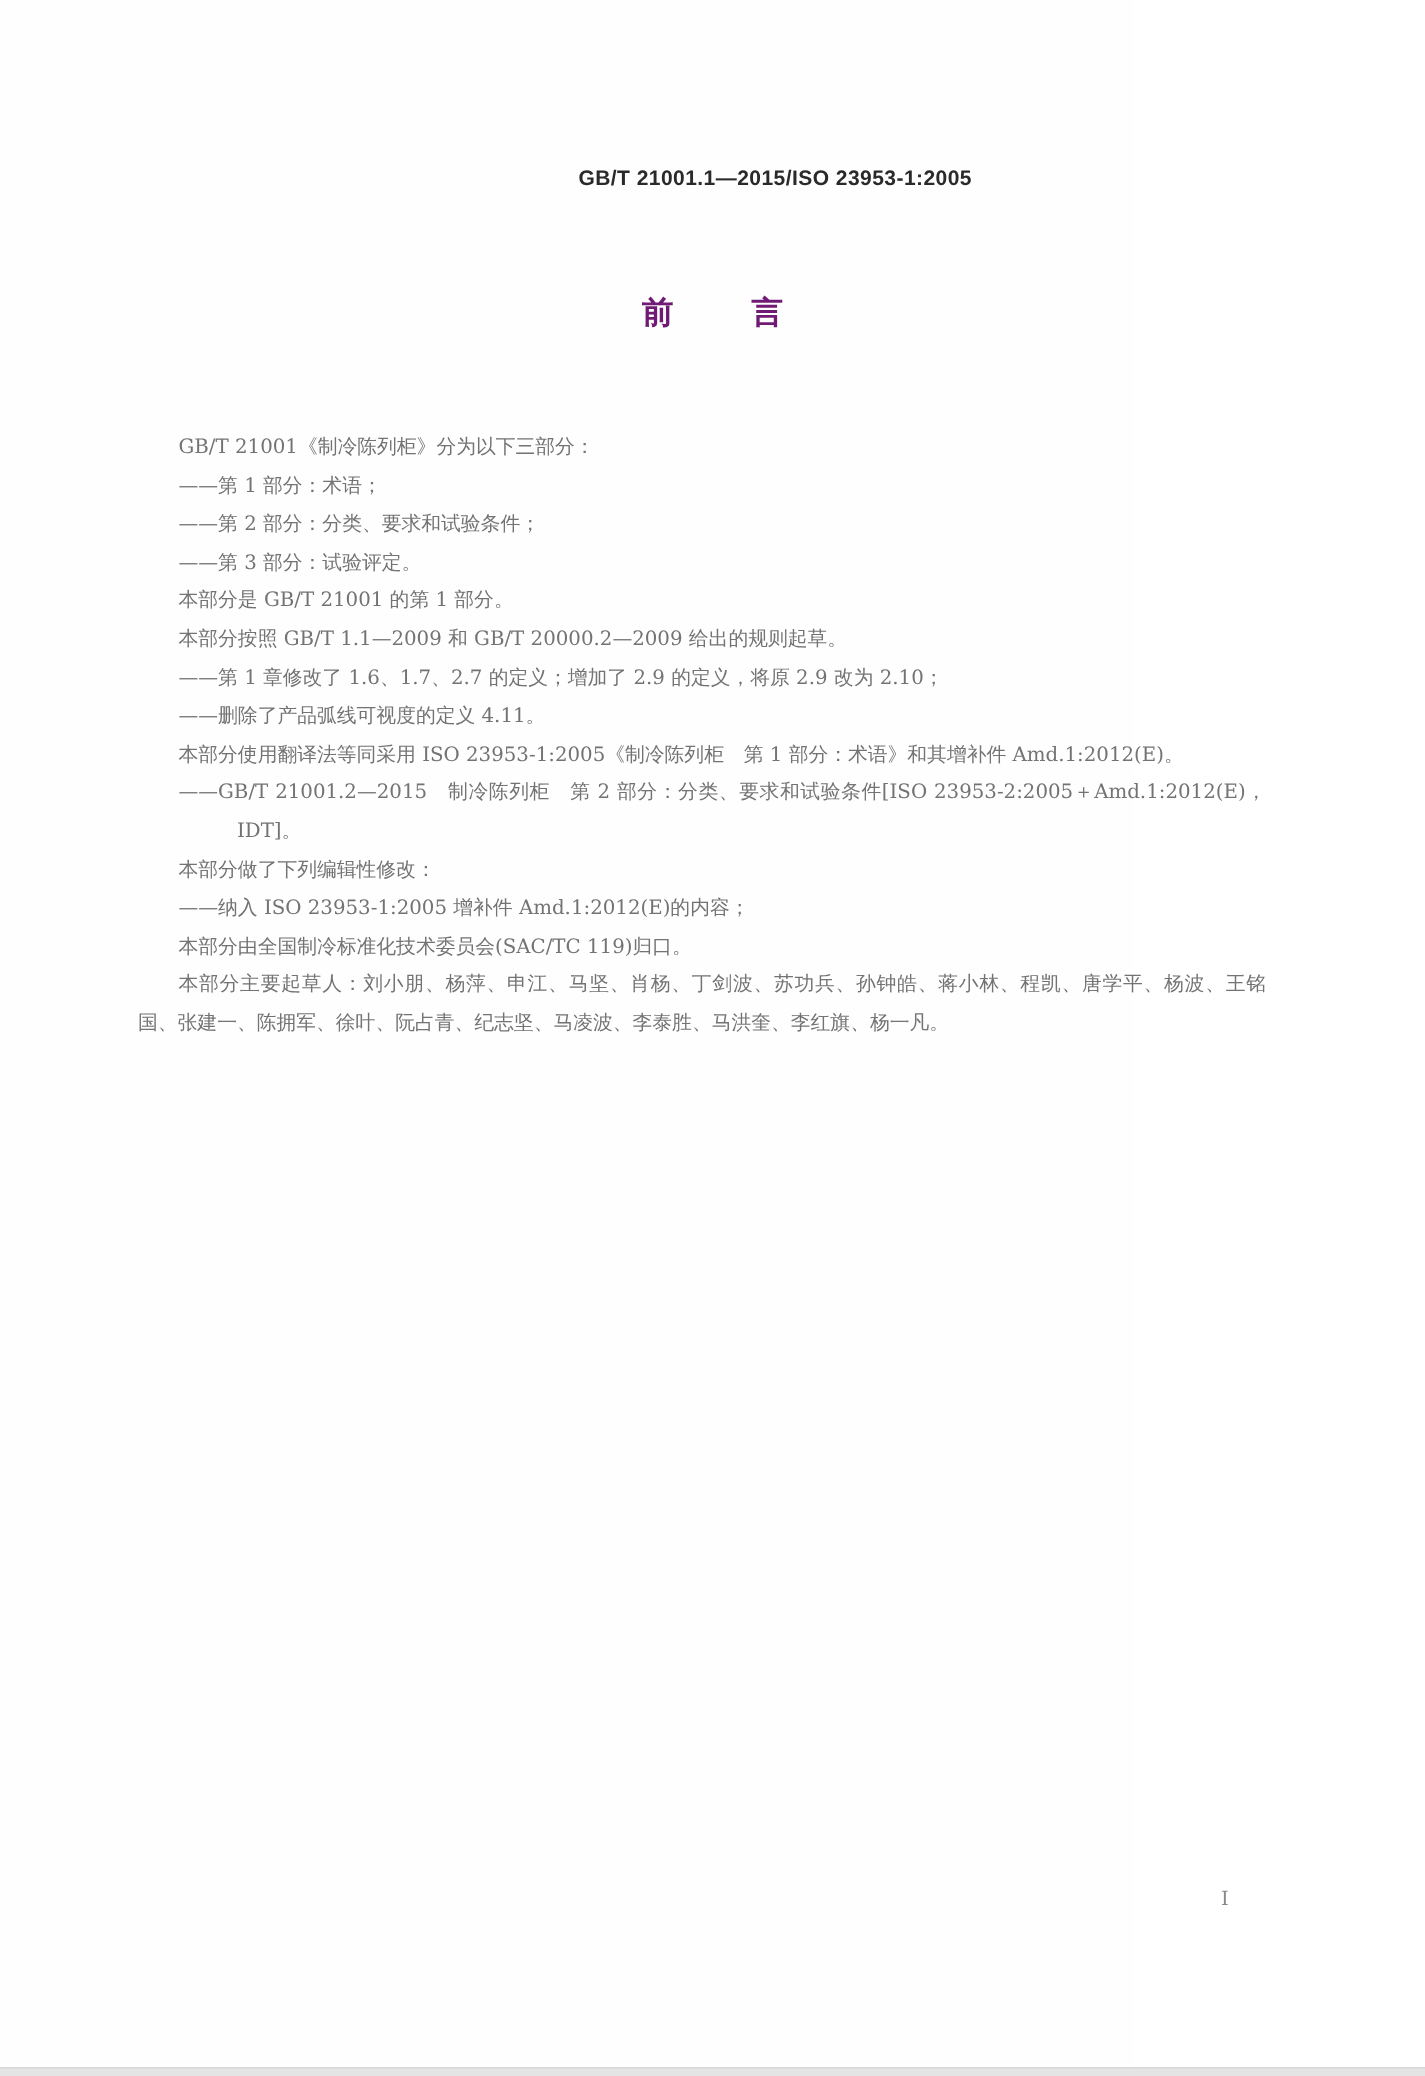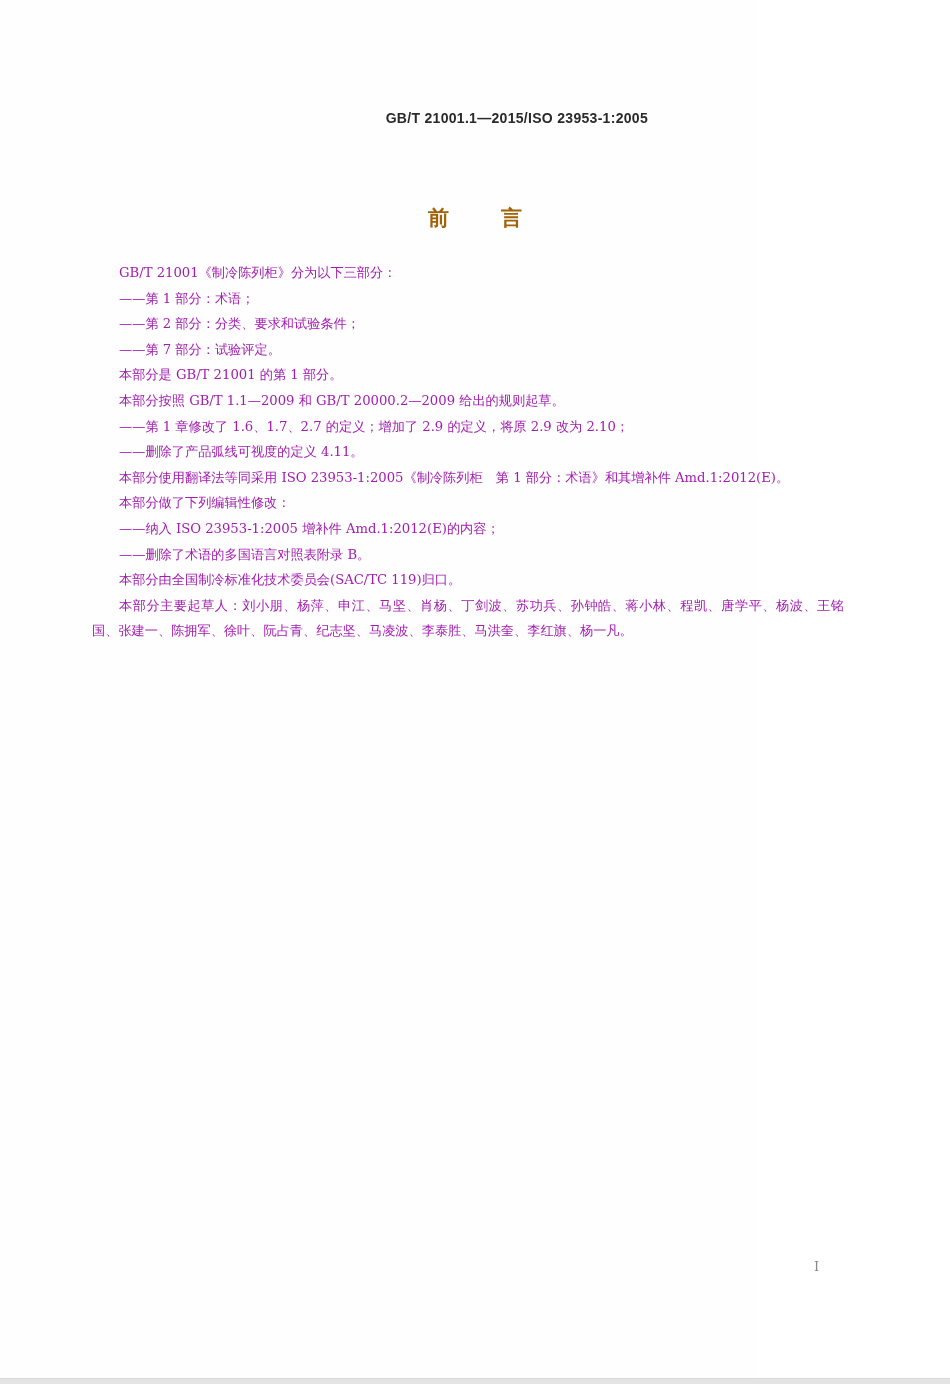--- a/index.html
+++ b/index.html
@@ -10,49 +10,49 @@
     }
     .page { position: absolute; left: 0; top: 0; width: 756px; height: 1378px; background: #fefefe; }
     .bottom-edge { position: absolute; left: 0; top: 1378px; width: 950px; height: 6px; background: #e4e4e4; border-top: 1px solid #d8d8d8; }
     .std-code {
       position: absolute; right: 108px; top: 110px;
       font-family: "Liberation Sans", "DejaVu Sans", sans-serif;
       font-size: 14px; font-weight: bold; color: #2a2a2a; letter-spacing: 0.3px;
     }
     .title {
       position: absolute; left: 0; width: 950px; top: 194px; text-align: center;
-      font-family: "DejaVu Sans", sans-serif; font-size: 21px; font-weight: bold; color: #a16207;
-      letter-spacing: 52px; text-indent: 52px; margin-top: 10px;
+      font-family: "DejaVu Sans", sans-serif; font-size: 21px; font-weight: bold; color: #701a75;
+      letter-spacing: 52px; text-indent: 52px;
     }
-    .body { position: absolute; left: 92px; top: 260px; width: 752px; font-size: 13.2px; line-height: 25.6px; color: #a21caf; }
+    .body { position: absolute; left: 92px; top: 286px; width: 752px; font-size: 13.2px; line-height: 25.6px; color: #737373; }
     .p { margin: 0; text-align: justify; text-align-last: left; }
     .indent { text-indent: 27px; }
     .dash { padding-left: 27px; }
     .hang { padding-left: 66px; text-indent: -39px; }
     .page-num { position: absolute; left: 814px; top: 1259px; font-size: 13px; color: #888; }
   </style>
 </head>
 <body>
 
 <div class="page">
   <div class="std-code">GB/T 21001.1—2015/ISO 23953-1:2005</div>
   <div class="title">前言</div>
 
   <div class="body">
     <p class="p indent">GB/T 21001《制冷陈列柜》分为以下三部分：</p>
     <p class="p dash">——第 1 部分：术语；</p>
     <p class="p dash">——第 2 部分：分类、要求和试验条件；</p>
-    <p class="p dash">——第 7 部分：试验评定。</p>
+    <p class="p dash">——第 3 部分：试验评定。</p>
     <p class="p indent">本部分是 GB/T 21001 的第 1 部分。</p>
     <p class="p indent">本部分按照 GB/T 1.1—2009 和 GB/T 20000.2—2009 给出的规则起草。</p>
     <p class="p dash">——第 1 章修改了 1.6、1.7、2.7 的定义；增加了 2.9 的定义，将原 2.9 改为 2.10；</p>
     <p class="p dash">——删除了产品弧线可视度的定义 4.11。</p>
     <p class="p indent">本部分使用翻译法等同采用 ISO 23953-1:2005《制冷陈列柜　第 1 部分：术语》和其增补件 Amd.1:2012(E)。</p>
+    <p class="p hang">——GB/T 21001.2—2015　制冷陈列柜　第 2 部分：分类、要求和试验条件[ISO 23953-2:2005＋Amd.1:2012(E)，IDT]。</p>
     <p class="p indent">本部分做了下列编辑性修改：</p>
     <p class="p dash">——纳入 ISO 23953-1:2005 增补件 Amd.1:2012(E)的内容；</p>
-    <p class="p dash">——删除了术语的多国语言对照表附录 B。</p>
     <p class="p indent">本部分由全国制冷标准化技术委员会(SAC/TC 119)归口。</p>
     <p class="p indent">本部分主要起草人：刘小朋、杨萍、申江、马坚、肖杨、丁剑波、苏功兵、孙钟皓、蒋小林、程凯、唐学平、杨波、王铭国、张建一、陈拥军、徐叶、阮占青、纪志坚、马凌波、李泰胜、马洪奎、李红旗、杨一凡。</p>
   </div>
 
   <div class="page-num">I</div>
 </div>
 <div class="bottom-edge"></div>
 
 </body></html>

